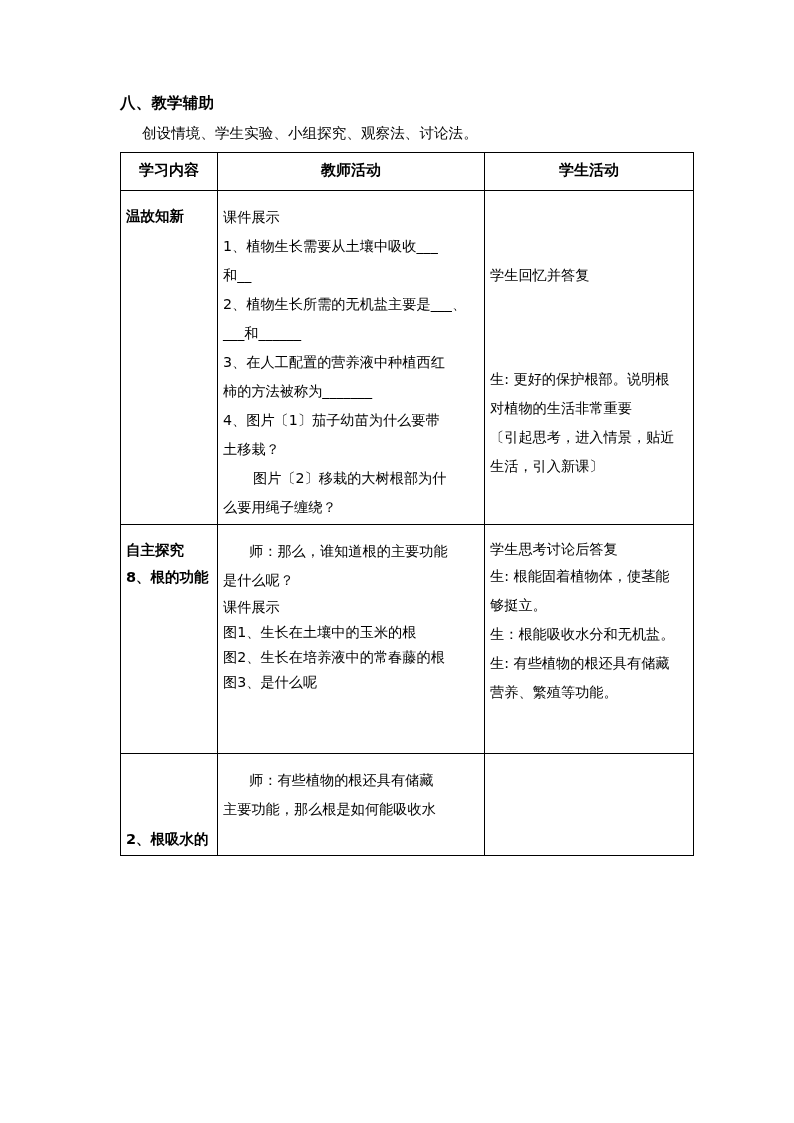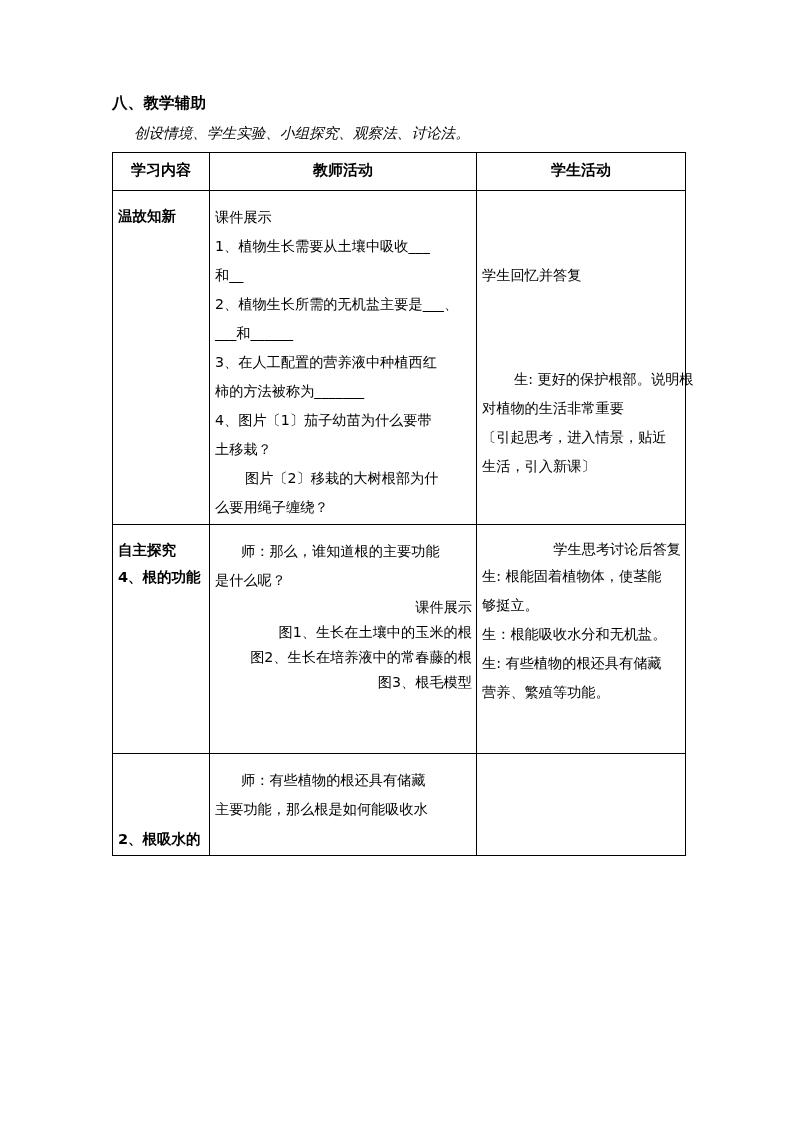--- a/index.html
+++ b/index.html
@@ -10,21 +10,21 @@
   body {
     width: 794px;
     height: 1123px;
     position: relative;
     font-family: "DejaVu Sans", "Liberation Sans", sans-serif;
     color: #000000;
     overflow: hidden;
   }
   .page {
     position: absolute;
-    left: 0; top: 0;
+    left: 8px; top: 0;
     width: 650px;
     height: 1123px;
     box-sizing: border-box;
   }
   .content {
     position: absolute;
     left: 112px;
     top: 88px;
     width: 574px;
   }
@@ -37,21 +37,21 @@
     letter-spacing: 0.2px;
     white-space: pre;
   }
   .heading.indent { padding-left: 11px; }
   .para {
     font-size: 14.5px;
     line-height: 30px;
     letter-spacing: 0.1px;
     white-space: pre;
   }
-  .para.indent { padding-left: 22px; font-style: italic; }
+  .para.indent { padding-left: 22px; }
 
   
   table.lesson {
     border-collapse: collapse;
     width: 573px;
     table-layout: fixed;
     margin-top: 4px;
   }
   table.lesson td, table.lesson th {
     border: 1px solid #000000;
@@ -69,33 +69,33 @@
     line-height: 26px;
     padding: 4px 4px 5px 4px;
     height: 28px;
     margin-top: 42px;
   }
   col.c1 { width: 97px; }
   col.c2 { width: 267px; }
   col.c3 { width: 209px; }
 
   .cell-lines > div { white-space: pre; }
-  .cell-lines > div.tight { line-height: 25px; text-align: right; }
+  .cell-lines > div.tight { line-height: 25px; }
   .topic {
     font-weight: bold;
     font-size: 14.5px;
     line-height: 27px;
     white-space: pre;
   }
   .pad-ind { padding-left: 26px; }
   .pad-ind2 { padding-left: 30px; }
 
   
   .stu-r1-a { margin-top: 58px; }
-  .stu-r1-b { margin-top: 75px; margin-left: 32px; }
+  .stu-r1-b { margin-top: 75px; }
   .row3-teacher { padding-top: 48px; }
   .row3-topic { padding-top: 60px; }
 </style>
 </head>
 <body>
 
 <div class="page">
   <div class="content">
 
     <div class="heading">八、教学辅助</div>
@@ -140,29 +140,29 @@
             <div class="stu-r1-b">生: 更好的保护根部。说明根</div>
             <div>对植物的生活非常重要</div>
             <div>〔引起思考，进入情景，贴近</div>
             <div>生活，引入新课〕</div>
           </td>
         </tr>
 
         <tr>
           <td>
             <div class="topic">自主探究</div>
-            <div class="topic">4、根的功能</div>
+            <div class="topic">8、根的功能</div>
           </td>
           <td class="cell-lines">
             <div class="pad-ind">师：那么，谁知道根的主要功能</div>
             <div>是什么呢？</div>
             <div class="tight">课件展示</div>
             <div class="tight">图1、生长在土壤中的玉米的根</div>
             <div class="tight">图2、生长在培养液中的常春藤的根</div>
-            <div class="tight">图3、根毛模型</div>
+            <div class="tight">图3、是什么呢</div>
             <div class="tight" style="height:56px">&nbsp;</div>
           </td>
           <td class="cell-lines">
             <div class="tight">学生思考讨论后答复</div>
             <div>生: 根能固着植物体，使茎能</div>
             <div>够挺立。</div>
             <div>生：根能吸收水分和无机盐。</div>
             <div>生: 有些植物的根还具有储藏</div>
             <div>营养、繁殖等功能。</div>
           </td>

